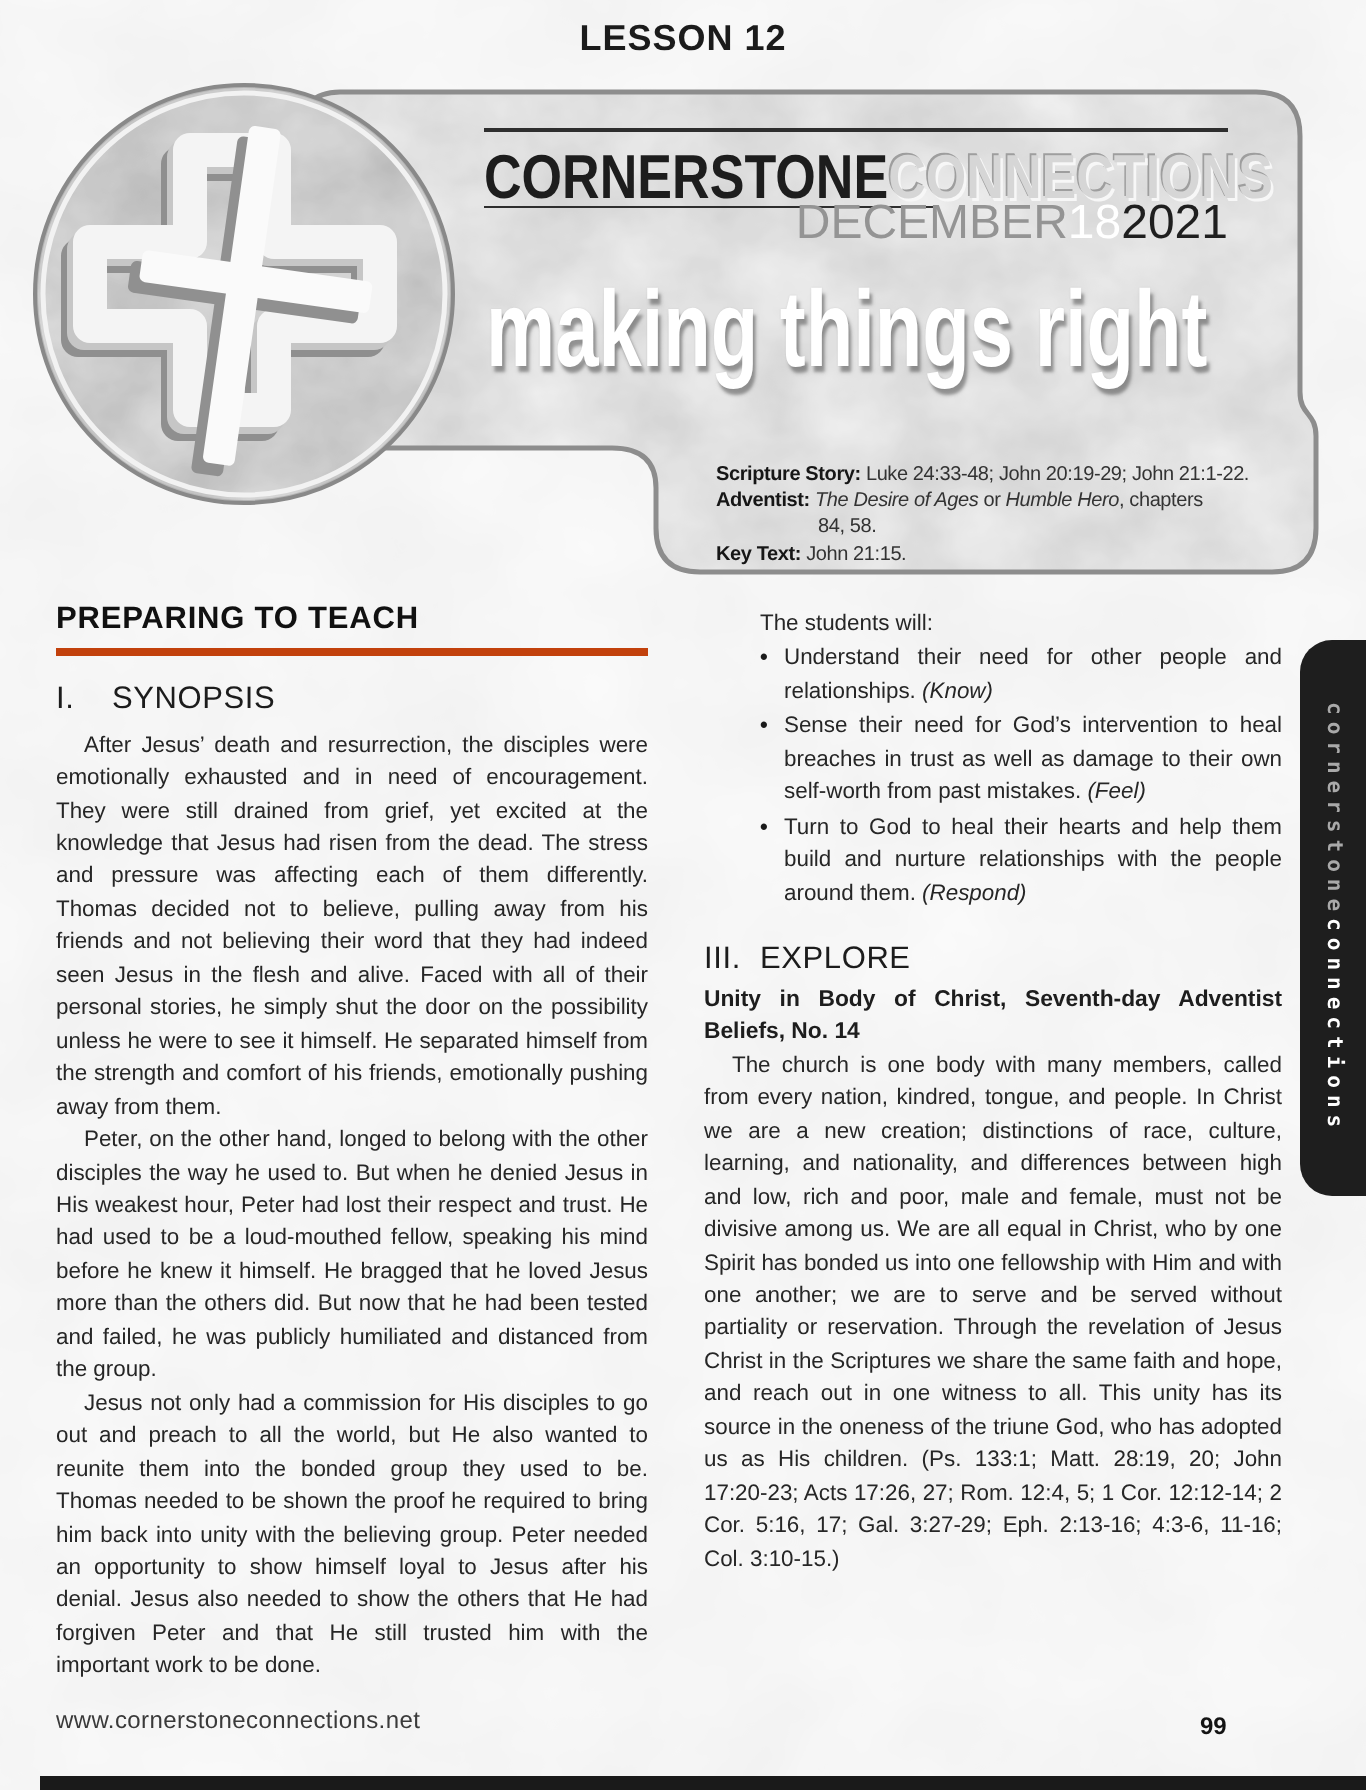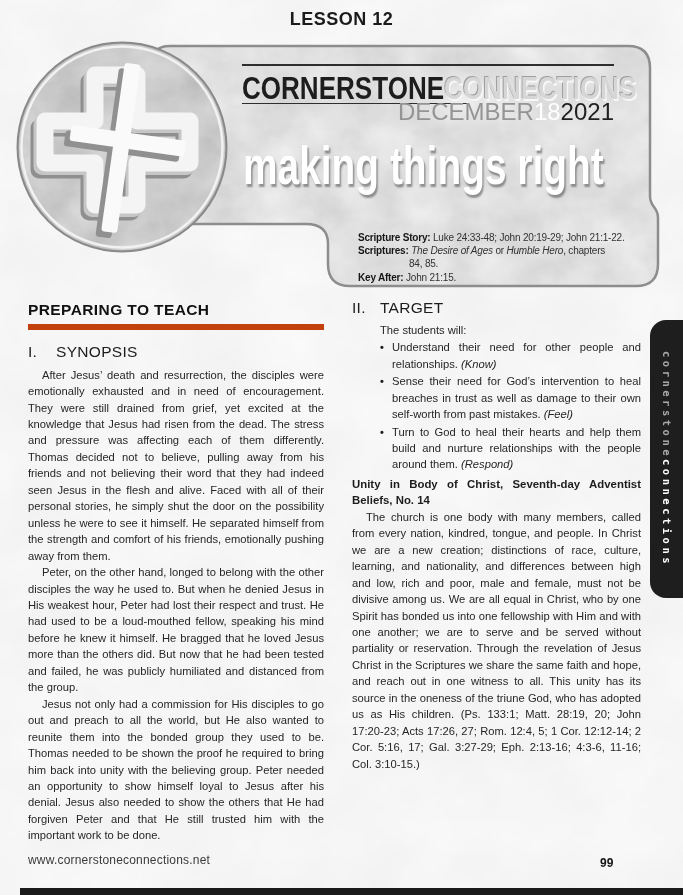--- a/index.html
+++ b/index.html
@@ -52,21 +52,21 @@
   .refs .row{white-space:nowrap;margin-left:11px;}
   .refs .wrapline{margin-left:62px;white-space:nowrap;}
   .ital{font-style:italic;}
 
   
   .col{z-index:2;color:#262626;font-size:11.2px;line-height:16.45px;}
   .left-col{left:28px;top:301px;width:296px;}
   .right-col{left:352px;top:299px;width:289px;}
   .black-heading{
     font-size:15.5px;font-weight:bold;letter-spacing:.4px;color:#111;
-    padding-bottom:5px;border-bottom:6px solid #c2410c;line-height:1.15;
+    padding-bottom:5px;border-bottom:4px solid #c2410c;line-height:1.15;
   }
   .roman-heading{
     display:flex;font-size:15.5px;color:#1c1c1c;line-height:1.15;
     letter-spacing:.3px;margin:0;
   }
   .roman-heading .numeral{width:28px;flex:0 0 28px;}
   .mt13{margin-top:13px;}
   .mt16{margin-top:16px;}
   .body-par{margin:0;text-align:justify;text-indent:14px;}
   .first-par{margin-top:6px;}
@@ -188,60 +188,60 @@
   <div class="abs issue-date">
     <span class="date-month">DECEMBER</span><span class="date-day">18</span><span class="date-year">2021</span>
   </div>
   <div class="abs headline">making things right</div>
 
   <div class="abs refs">
     <div class="row">
       <span class="lbl">Scripture Story:</span><span> Luke 24:33-48; John 20:19-29; John 21:1-22.</span>
     </div>
     <div class="row">
-      <span class="lbl">Scriptures:</span><span> </span><span class="ital">The Desire of Ages</span><span> or </span><span class="ital">Humble Hero</span><span>, chapters</span>
-    </div>
-    <div class="wrapline">84, 85.</div>
+      <span class="lbl">Adventist:</span><span> </span><span class="ital">The Desire of Ages</span><span> or </span><span class="ital">Humble Hero</span><span>, chapters</span>
+    </div>
+    <div class="wrapline">84, 58.</div>
     <div class="row">
-      <span class="lbl">Key After:</span><span> John 21:15.</span>
+      <span class="lbl">Key Text:</span><span> John 21:15.</span>
     </div>
   </div>
 
   <div class="abs col left-col">
     <div class="black-heading">PREPARING TO TEACH</div>
     <div class="roman-heading mt13">
       <span class="numeral">I.</span>
       <span>SYNOPSIS</span>
     </div>
     <p class="body-par first-par">After Jesus’ death and resurrection, the disciples were emotionally exhausted and in need of encouragement. They were still drained from grief, yet excited at the knowledge that Jesus had risen from the dead. The stress and pressure was affecting each of them differently. Thomas decided not to believe, pulling away from his friends and not believing their word that they had indeed seen Jesus in the flesh and alive. Faced with all of their personal stories, he simply shut the door on the possibility unless he were to see it himself. He separated himself from the strength and comfort of his friends, emotionally pushing away from them.</p>
     <p class="body-par">Peter, on the other hand, longed to belong with the other disciples the way he used to. But when he denied Jesus in His weakest hour, Peter had lost their respect and trust. He had used to be a loud-mouthed fellow, speaking his mind before he knew it himself. He bragged that he loved Jesus more than the others did. But now that he had been tested and failed, he was publicly humiliated and distanced from the group.</p>
     <p class="body-par">Jesus not only had a commission for His disciples to go out and preach to all the world, but He also wanted to reunite them into the bonded group they used to be. Thomas needed to be shown the proof he required to bring him back into unity with the believing group. Peter needed an opportunity to show himself loyal to Jesus after his denial. Jesus also needed to show the others that He had forgiven Peter and that He still trusted him with the important work to be done.</p>
   </div>
 
   <div class="abs col right-col">
-    <div class="roman-heading">
-      <span class="numeral">II.</span>
-      <span>TARGET</span>
-    </div>
     <div class="sect-body">
       <div>The students will:</div>
       <div class="bullet">
         <span class="dot">•</span>
         <span class="btxt"><span>Understand their need for other people and relationships. </span><span class="ital">(Know)</span></span>
       </div>
       <div class="bullet">
         <span class="dot">•</span>
         <span class="btxt"><span>Sense their need for God’s intervention to heal breaches in trust as well as damage to their own self-worth from past mistakes. </span><span class="ital">(Feel)</span></span>
       </div>
       <div class="bullet">
         <span class="dot">•</span>
         <span class="btxt"><span>Turn to God to heal their hearts and help them build and nurture relationships with the people around them. </span><span class="ital">(Respond)</span></span>
       </div>
     </div>
 
+    <div class="roman-heading mt16">
+      <span class="numeral">III.</span>
+      <span>EXPLORE</span>
+    </div>
     <div class="subhead">Unity in Body of Christ, Seventh-day Adventist Beliefs, No. 14</div>
     <p class="body-par">The church is one body with many members, called from every nation, kindred, tongue, and people. In Christ we are a new creation; distinctions of race, culture, learning, and nationality, and differences between high and low, rich and poor, male and female, must not be divisive among us. We are all equal in Christ, who by one Spirit has bonded us into one fellowship with Him and with one another; we are to serve and be served without partiality or reservation. Through the revelation of Jesus Christ in the Scriptures we share the same faith and hope, and reach out in one witness to all. This unity has its source in the oneness of the triune God, who has adopted us as His children. (Ps. 133:1; Matt. 28:19, 20; John 17:20-23; Acts 17:26, 27; Rom. 12:4, 5; 1 Cor. 12:12-14; 2 Cor. 5:16, 17; Gal. 3:27-29; Eph. 2:13-16; 4:3-6, 11-16; Col. 3:10-15.)</p>
   </div>
 
   <div class="abs side-tab">
     <span class="vtext"><span class="tab-first">cornerstone</span><span class="tab-second">connections</span></span>
   </div>
 
   <div class="abs website">www.cornerstoneconnections.net</div>
   <div class="abs page-num">99</div>

